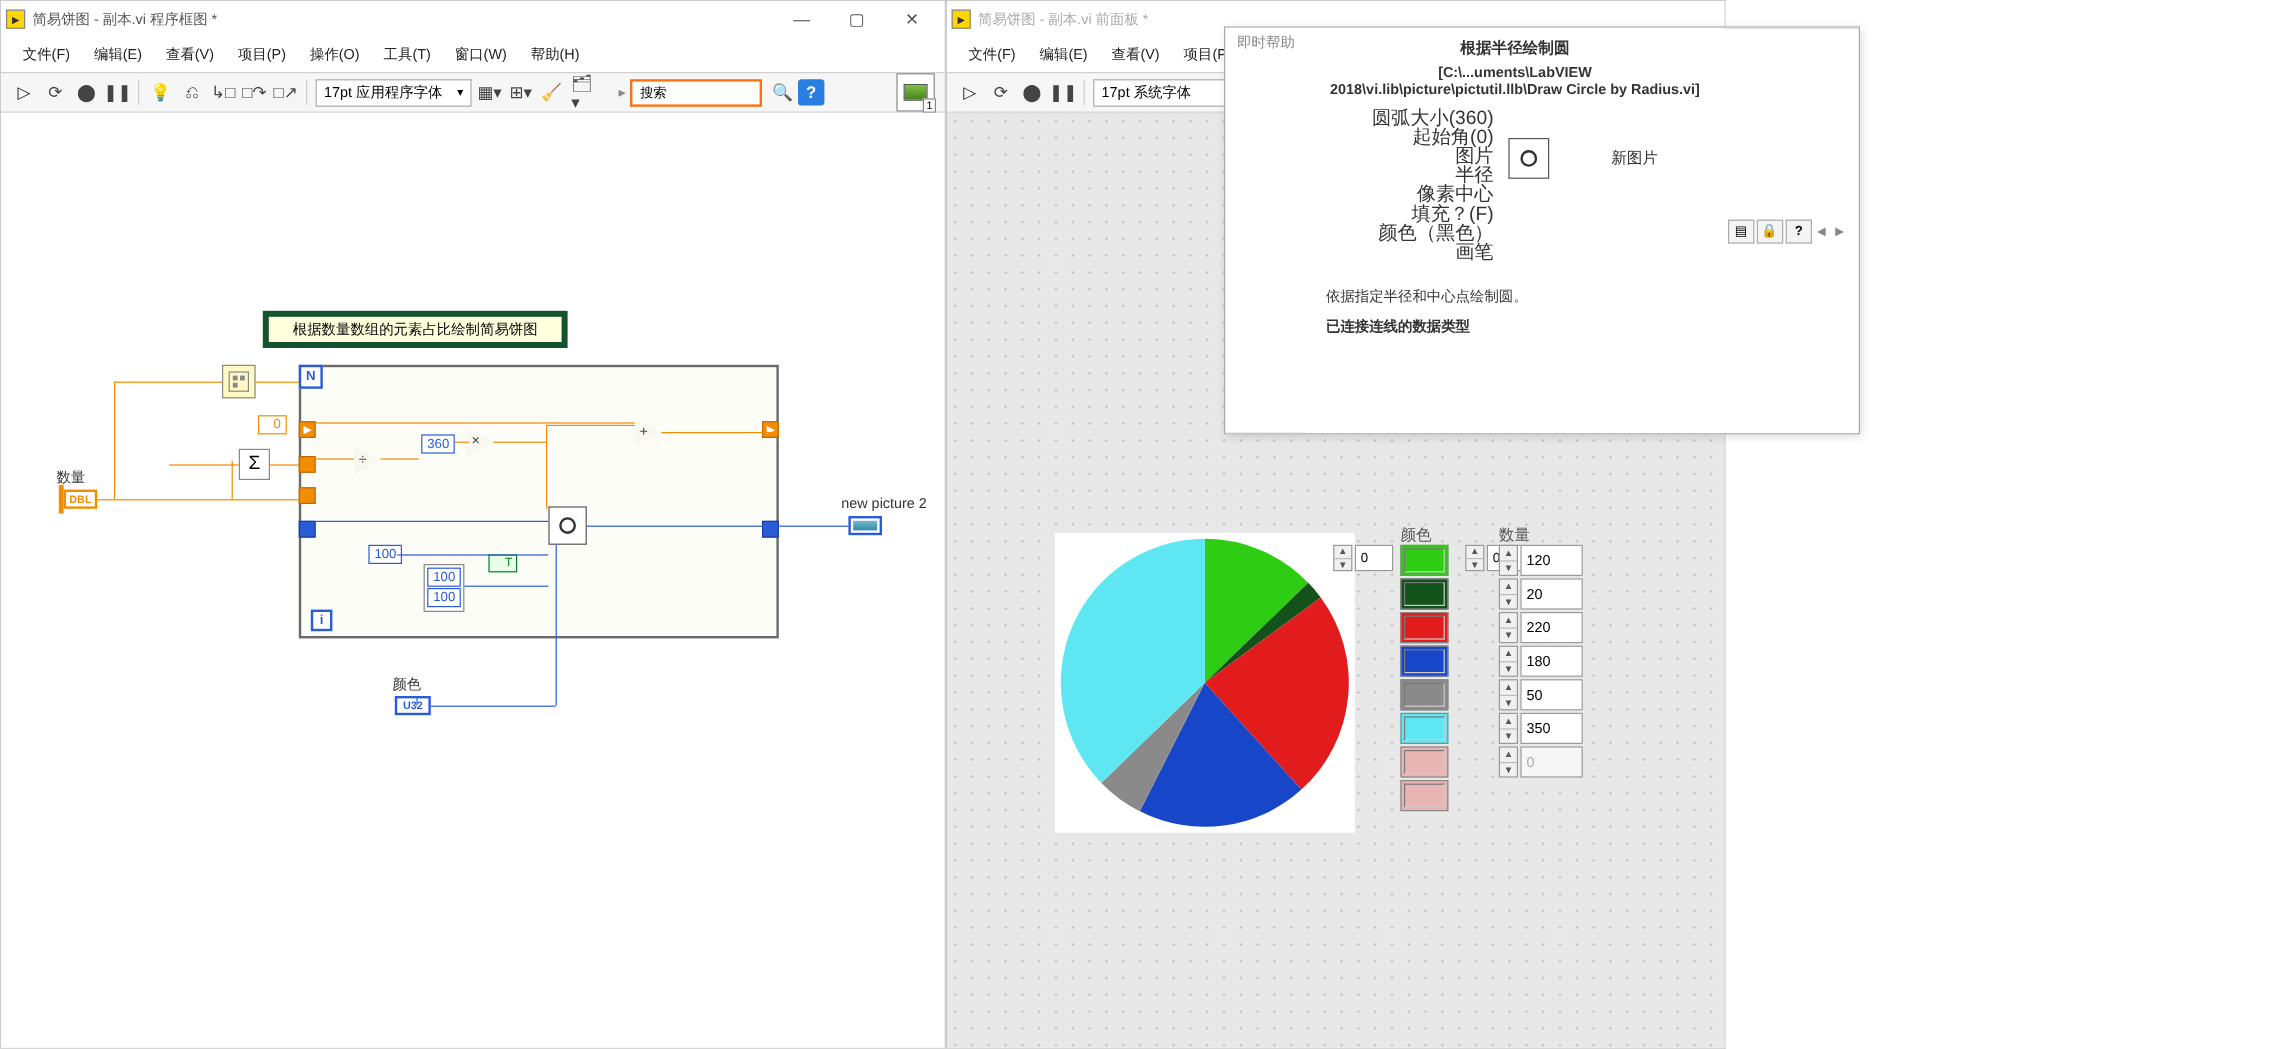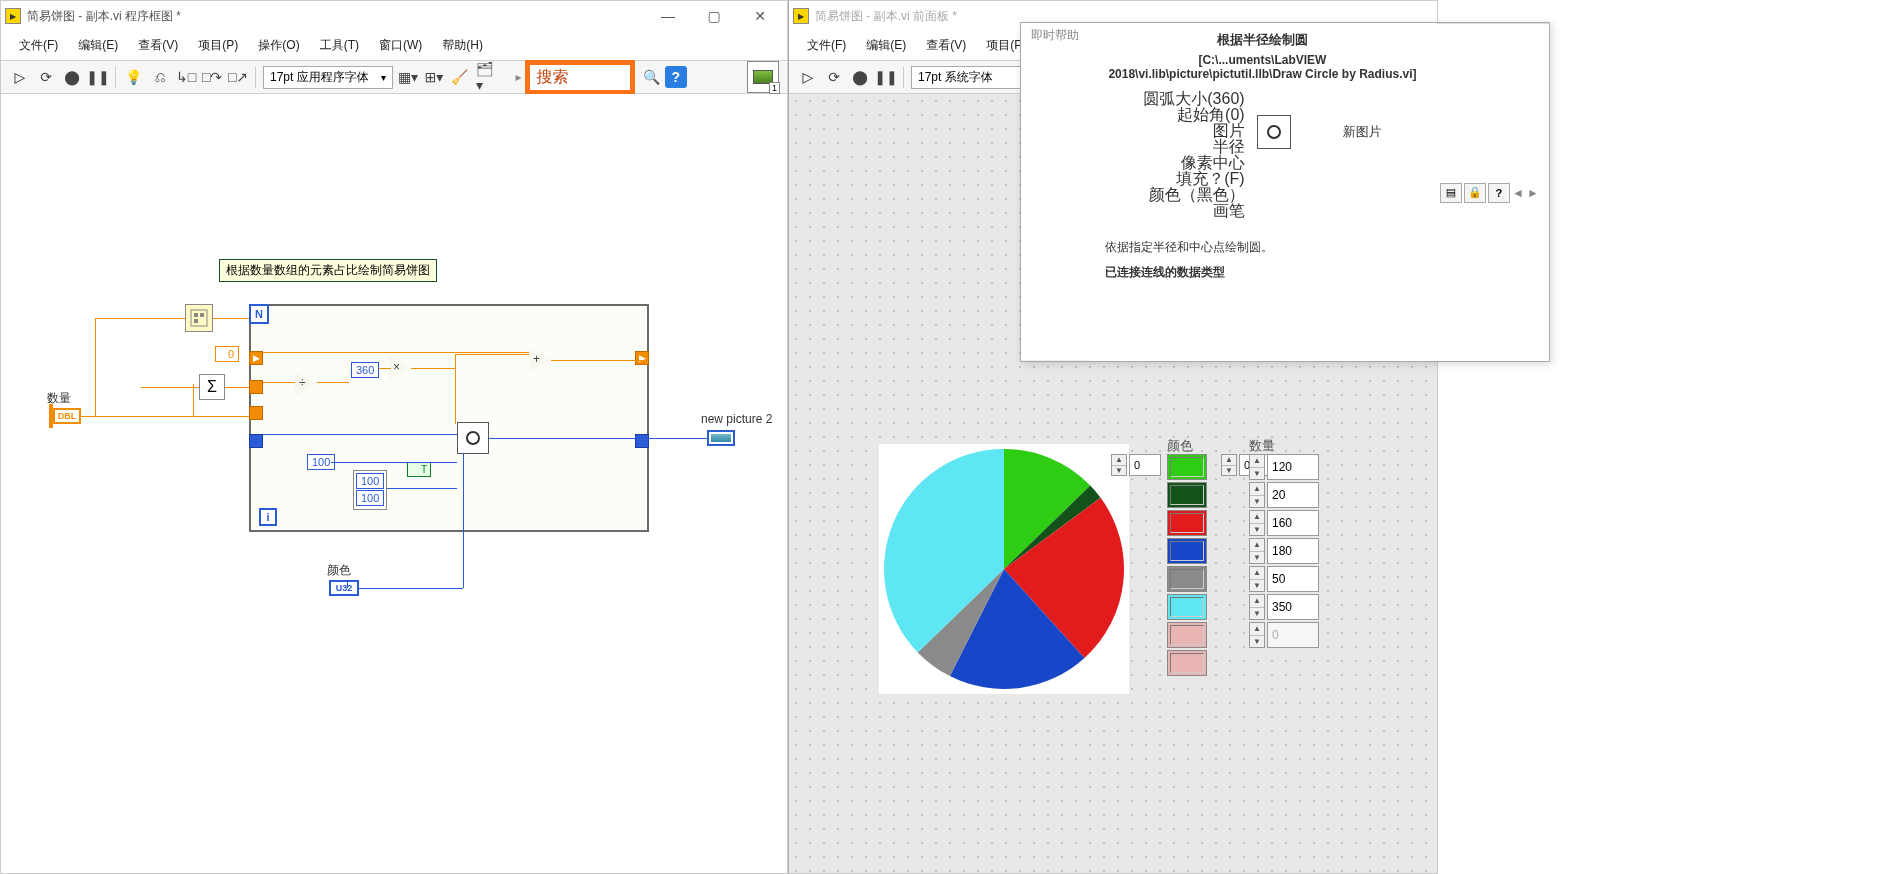--- a/index.html
+++ b/index.html
@@ -18,31 +18,31 @@
 
 .menubar { display: flex; gap: 0; padding: 2px 8px; font-size: 12px; color: #222; background: #fff; }
 .menubar span { padding: 4px 10px; cursor: default; text-align: center; }
 
 .toolbar { display: flex; align-items: center; padding: 4px 8px; gap: 4px; border-top: 1px solid #d0d0d0; border-bottom: 1px solid #d0d0d0; background: #f6f6f6; height: 34px; font-size: 12px; }
 .tbtn { width: 22px; height: 22px; display: flex; align-items: center; justify-content: center; border: 1px solid transparent; font-size: 14px; color: #444; }
 .tbtn.sep { border-left: 1px solid #ccc; margin: 0 2px; width: 1px; }
 .run-arrow { color: #222; }
 .fontsel { border: 1px solid #aaa; background: #fff; padding: 2px 6px; font-size: 12px; min-width: 130px; display: flex; align-items: center; gap: 4px; }
 .fontsel::after { content: "▾"; margin-left: auto; font-size: 10px; }
-.searchbox { border: 5px solid #f97316; background: #fff; padding: 2px 6px; font-size: 16px; width: 110px; color: #c2410c; display: flex; align-items: center; }
+.searchbox { border: 2px solid #f97316; background: #fff; padding: 2px 6px; font-size: 11px; width: 110px; color: #000000; display: flex; align-items: center; }
 .magnify { color: #999; font-size: 14px; margin-left: 4px; }
 .help-q { width: 22px; height: 22px; background: #2a7de1; color: #fff; border-radius: 3px; display: flex; align-items: center; justify-content: center; font-weight: bold; font-size: 14px; }
 .probe-icon { width: 32px; height: 32px; border: 1px solid #888; background: #fff; display: flex; align-items: center; justify-content: center; position: relative; }
 .probe-icon .inner { width: 20px; height: 14px; background: linear-gradient(#7fbf3f,#4a8020); border: 1px solid #555; }
 .probe-icon .badge { position: absolute; bottom: -2px; right: -2px; background: #fff; border: 1px solid #888; font-size: 9px; padding: 0 2px; }
 
 
 .canvas { flex: 1; background: #fff; position: relative; overflow: hidden; }
 
-.free-label { position: absolute; border: 1px solid #14532d; background: #ffffdd; padding: 2px 6px; font-size: 12px; }
+.free-label { position: absolute; border: 5px solid #14532d; background: #ffffdd; padding: 2px 20px; font-size: 12px; }
 
 .term-dbl { position: absolute; width: 28px; height: 16px; border: 2px solid #f28c00; background: #fff; font-size: 9px; color: #f28c00; display: flex; align-items: center; justify-content: center; font-weight: bold; }
 .term-dbl.arr::before { content: ""; position: absolute; left: -6px; top: -6px; bottom: -6px; width: 4px; background: #f28c00; }
 .term-u32 { position: absolute; width: 30px; height: 16px; border: 2px solid #2a5cd8; background: #fff; font-size: 9px; color: #2a5cd8; display: flex; align-items: center; justify-content: center; font-weight: bold; }
 .term-pic { position: absolute; width: 28px; height: 16px; border: 2px solid #2a5cd8; background: #fff; }
 .term-pic::after { content: ""; position: absolute; inset: 2px; background: linear-gradient(#7bc,#38a); }
 
 .arr-size { position: absolute; width: 28px; height: 28px; border: 1px solid #888; background: #fff9c4; display: flex; align-items: center; justify-content: center; }
 .sum { position: absolute; width: 26px; height: 26px; border: 1px solid #888; background: #fff; display: flex; align-items: center; justify-content: center; font-size: 16px; }
 .const { position: absolute; border: 1px solid #2a5cd8; background: #fff; padding: 1px 4px; font-size: 11px; color: #2a5cd8; min-width: 24px; text-align: right; }
@@ -342,21 +342,21 @@
             <div>▲</div>
             <div>▼</div>
           </div>
           <div class="numbox">20</div>
         </div>
         <div class="numrow">
           <div class="inc-dec">
             <div>▲</div>
             <div>▼</div>
           </div>
-          <div class="numbox">160</div>
+          <div class="numbox">220</div>
         </div>
         <div class="numrow">
           <div class="inc-dec">
             <div>▲</div>
             <div>▼</div>
           </div>
           <div class="numbox">180</div>
         </div>
         <div class="numrow">
           <div class="inc-dec">

